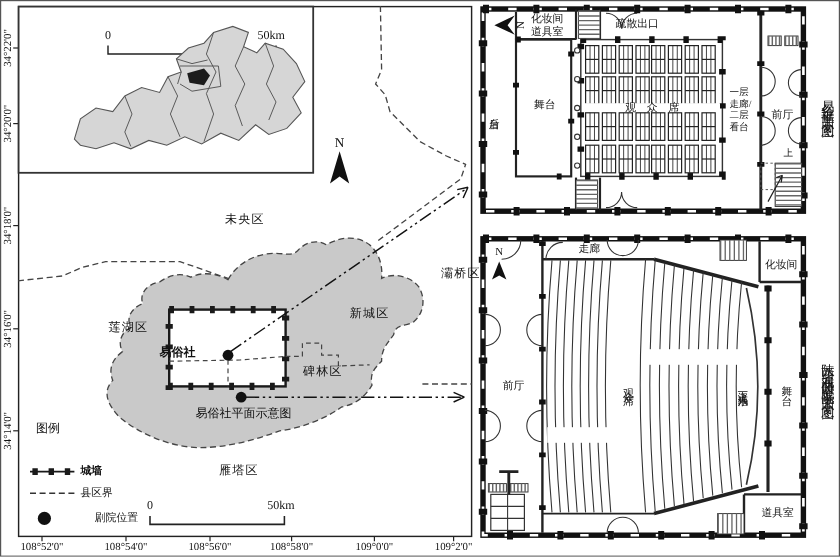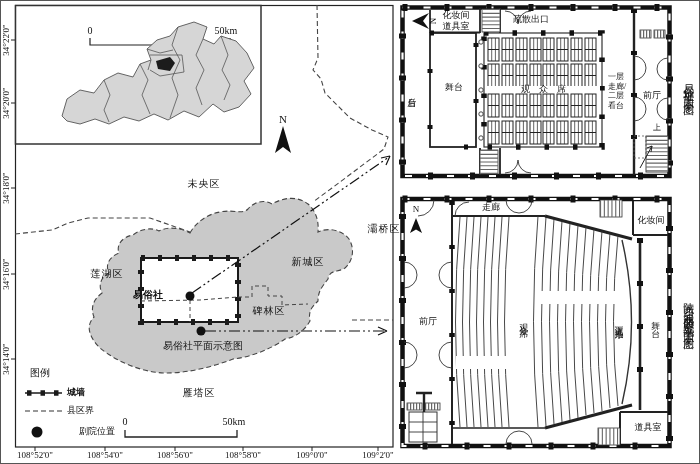--- a/index.html
+++ b/index.html
@@ -321,21 +321,21 @@
 <div class="lbl f10 lg" style="left:204px;top:184px;">未央区</div>
 <div class="lbl f10 lg" style="left:384px;top:229px;">灞桥区</div>
 <div class="lbl f10 lg" style="left:308px;top:262px;">新城区</div>
 <div class="lbl f10 lg" style="left:107px;top:274px;">莲湖区</div>
 <div class="lbl f10 lg" style="left:269px;top:311px;">碑林区</div>
 <div class="lbl f10 lg" style="left:199px;top:393px;">雁塔区</div>
 
 <div class="lbl f10" style="left:148px;top:295px;font-weight:bold;">易俗社</div>
 <div class="lbl f10" style="left:203px;top:346px;">易俗社平面示意图</div>
 
-<div class="lbl f10" style="left:40px;top:373px;">图例</div>
+<div class="lbl f10" style="left:40px;top:358px;">图例</div>
 <div class="lbl f9" style="left:67px;top:393px;transform:translate(0,-50%);font-weight:bold;">城墙</div>
 <div class="lbl f9" style="left:67px;top:411px;transform:translate(0,-50%);">县区界</div>
 <div class="lbl f9" style="left:79px;top:432px;transform:translate(0,-50%);">剧院位置</div>
 
 <div class="lbl f9" style="left:456px;top:16px;">化妆间</div>
 <div class="lbl f9" style="left:456px;top:27px;">道具室</div>
 <div class="lbl f9" style="left:523px;top:20px;padding-left:16px;">疏散出口</div>
 <div class="lbl f9 v" style="left:411px;top:91px;">后台</div>
 <div class="lbl f9" style="left:454px;top:88px;">舞台</div>
 <div class="lbl f9 sp" style="left:548px;top:90px;">观众席</div>

